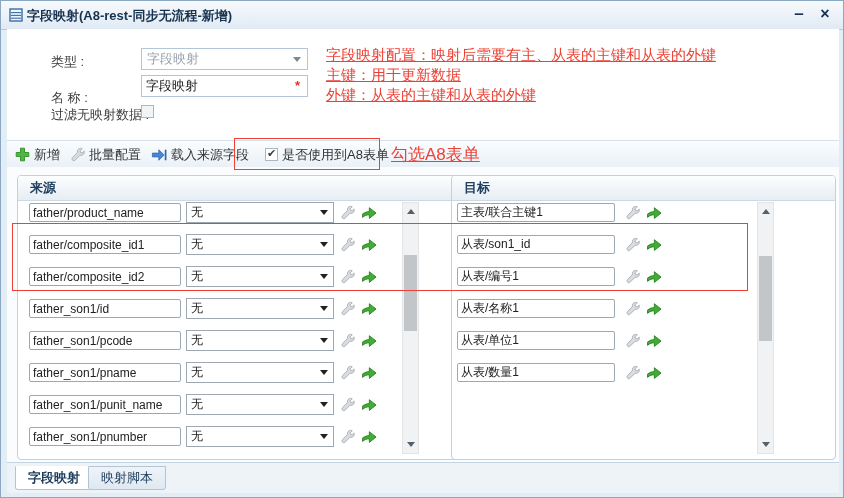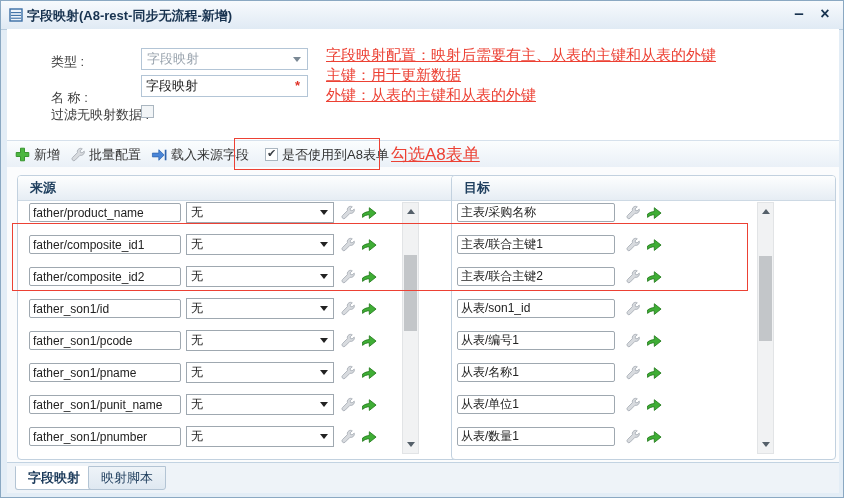--- a/index.html
+++ b/index.html
@@ -306,47 +306,21 @@
         <span class="sb-up"></span>
         <span class="sb-thumb thumb-src"></span>
         <span class="sb-dn"></span>
       </div>
     </div>
 
     <div class="panel panel-tgt">
       <div class="panel-hd">目标</div>
       <div class="rows" id="tgt-rows" style="left:5px;">
           <div class="row">
-    <input class="fld" style="width: 150px;" value="主表/采购名称">
-    <span class="ic" style="margin-left:10px;">
-              <svg width="15" height="15" viewBox="0 0 16 16">
-    <path d="M11.4 1.4 a3.6 3.6 0 0 0 -3.5 4.6 L2.7 11.2 a1.95 1.95 0 1 0 2.8 2.8 L10.7 8.8 a3.6 3.6 0 0 0 4.5 -4.4 L12.9 6.2 11.2 5.8 10.8 4.1 13.1 1.9 a3.6 3.6 0 0 0 -1.7 -.5 z" fill="#d8dbdf" stroke="#a6acb4" stroke-width="0.9" stroke-linejoin="round"></path>
-  </svg>
-            </span>
-    <span class="ic">
-              <svg width="17" height="15" viewBox="0 0 18 16">
-    <path d="M1.6 9.6 C4.4 7.7 6.4 7.1 8.8 7 L8.8 2.9 16 8.6 8.8 14.3 8.8 10.4 C6 10.4 3.8 11.3 1.6 13.2 Z" fill="#3fae35" stroke="#237a1c" stroke-width="0.9" stroke-linejoin="round"></path>
-  </svg>
-            </span>
-  </div>
-          <div class="row">
     <input class="fld" style="width: 150px;" value="主表/联合主键1">
-    <span class="ic" style="margin-left:10px;">
-              <svg width="15" height="15" viewBox="0 0 16 16">
-    <path d="M11.4 1.4 a3.6 3.6 0 0 0 -3.5 4.6 L2.7 11.2 a1.95 1.95 0 1 0 2.8 2.8 L10.7 8.8 a3.6 3.6 0 0 0 4.5 -4.4 L12.9 6.2 11.2 5.8 10.8 4.1 13.1 1.9 a3.6 3.6 0 0 0 -1.7 -.5 z" fill="#d8dbdf" stroke="#a6acb4" stroke-width="0.9" stroke-linejoin="round"></path>
-  </svg>
-            </span>
-    <span class="ic">
-              <svg width="17" height="15" viewBox="0 0 18 16">
-    <path d="M1.6 9.6 C4.4 7.7 6.4 7.1 8.8 7 L8.8 2.9 16 8.6 8.8 14.3 8.8 10.4 C6 10.4 3.8 11.3 1.6 13.2 Z" fill="#3fae35" stroke="#237a1c" stroke-width="0.9" stroke-linejoin="round"></path>
-  </svg>
-            </span>
-  </div>
-          <div class="row">
-    <input class="fld" style="width: 150px;" value="主表/联合主键2">
     <span class="ic" style="margin-left:10px;">
               <svg width="15" height="15" viewBox="0 0 16 16">
     <path d="M11.4 1.4 a3.6 3.6 0 0 0 -3.5 4.6 L2.7 11.2 a1.95 1.95 0 1 0 2.8 2.8 L10.7 8.8 a3.6 3.6 0 0 0 4.5 -4.4 L12.9 6.2 11.2 5.8 10.8 4.1 13.1 1.9 a3.6 3.6 0 0 0 -1.7 -.5 z" fill="#d8dbdf" stroke="#a6acb4" stroke-width="0.9" stroke-linejoin="round"></path>
   </svg>
             </span>
     <span class="ic">
               <svg width="17" height="15" viewBox="0 0 18 16">
     <path d="M1.6 9.6 C4.4 7.7 6.4 7.1 8.8 7 L8.8 2.9 16 8.6 8.8 14.3 8.8 10.4 C6 10.4 3.8 11.3 1.6 13.2 Z" fill="#3fae35" stroke="#237a1c" stroke-width="0.9" stroke-linejoin="round"></path>
   </svg>
             </span>

